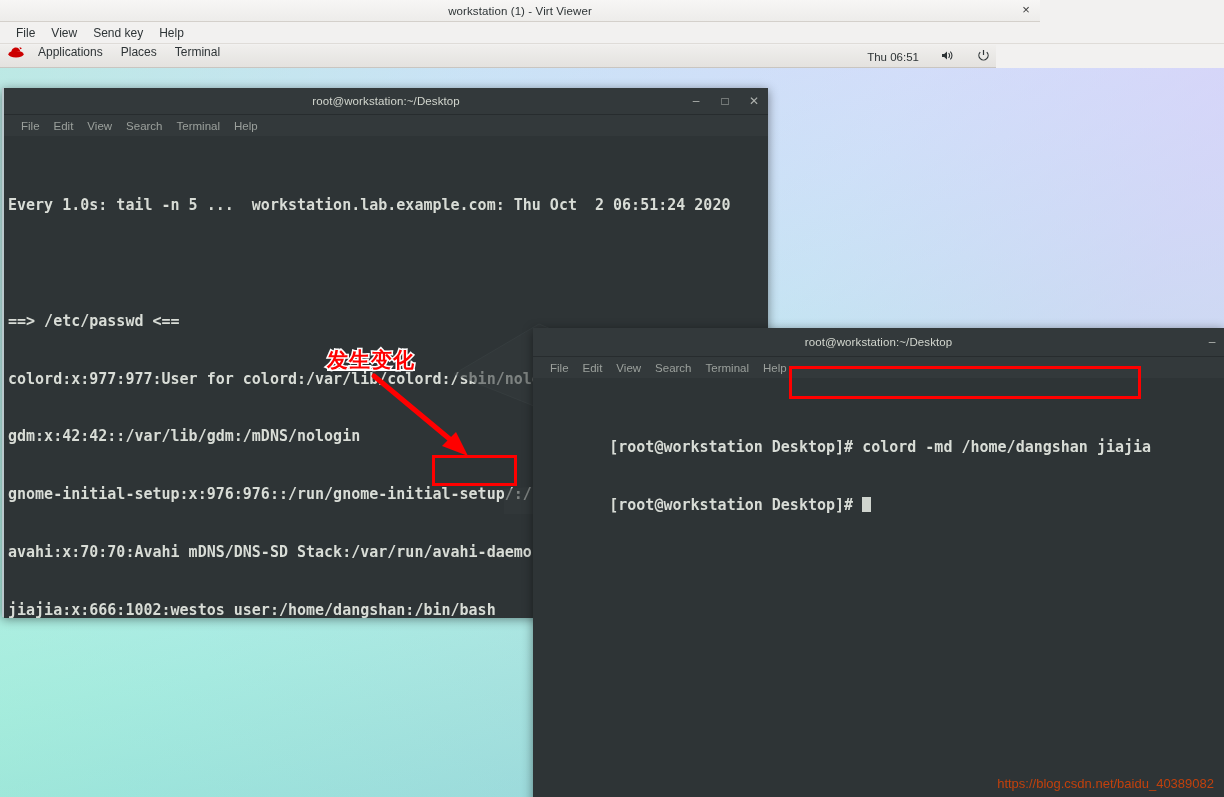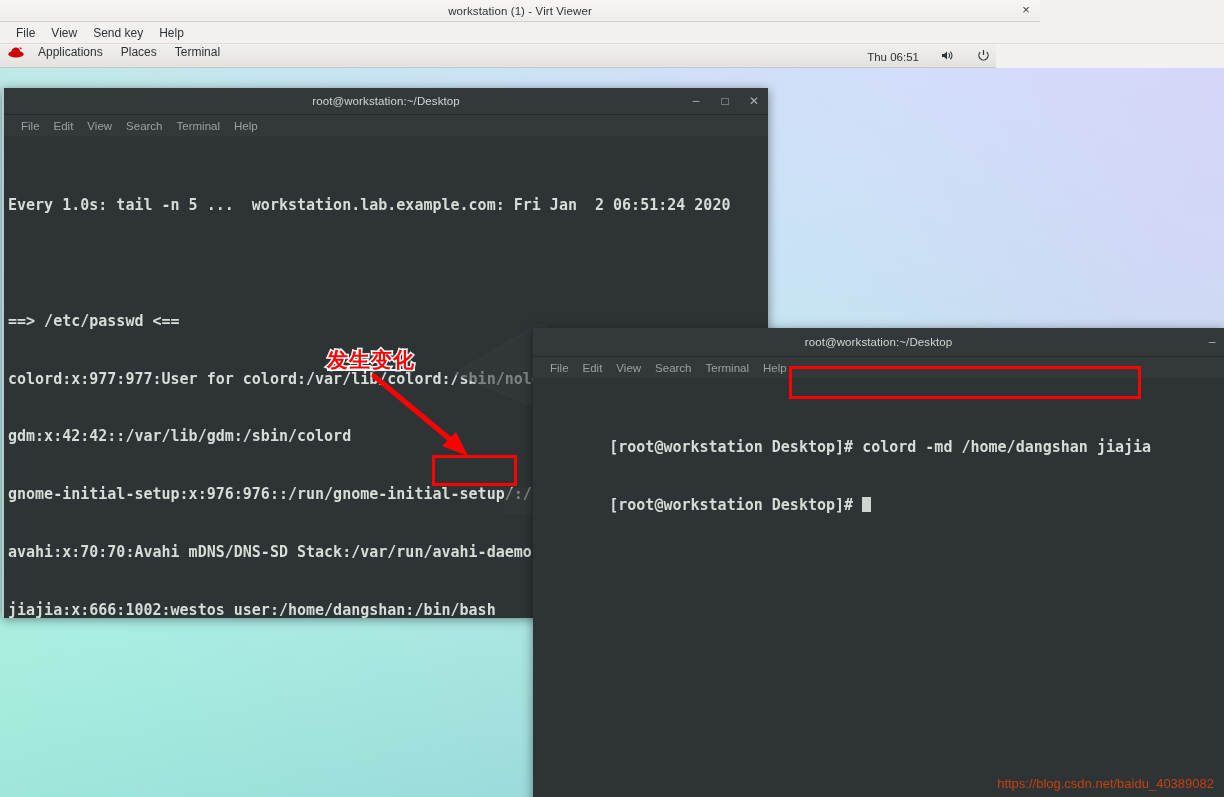--- a/index.html
+++ b/index.html
@@ -347,25 +347,25 @@
       <span class="tmenu-item">Search</span>
       <span class="tmenu-item">Terminal</span>
       <span class="tmenu-item">Help</span>
     </div>
     <div class="term-body">
       <svg id="term1-ghost" viewBox="0 0 200 200">
         <path d="M10 60 L95 10 L185 48 L100 96 Z" fill="#343a3c" stroke="#3d4446" stroke-width="1"></path>
         <path d="M100 96 L185 48 L185 75 L100 120 Z" fill="#2b3133" stroke="#3d4446" stroke-width="1"></path>
         <path d="M60 175 L60 200 L95 200 L95 172 Z" fill="#343a3c"></path>
       </svg>
-      <div class="term-line">Every 1.0s: tail -n 5 ...  workstation.lab.example.com: Fri Jan  2 06:51:24 2020</div>
+      <div class="term-line">Every 1.0s: tail -n 5 ...  workstation.lab.example.com: Thu Oct  2 06:51:24 2020</div>
       <div class="term-line"></div>
       <div class="term-line">==&gt; /etc/passwd &lt;==</div>
       <div class="term-line">colord:x:977:977:User for colord:/var/lib/colord:/sbin/nologin</div>
-      <div class="term-line">gdm:x:42:42::/var/lib/gdm:/sbin/colord</div>
+      <div class="term-line">gdm:x:42:42::/var/lib/gdm:/mDNS/nologin</div>
       <div class="term-line">gnome-initial-setup:x:976:976::/run/gnome-initial-setup/:/sbin/nologin</div>
       <div class="term-line">avahi:x:70:70:Avahi mDNS/DNS-SD Stack:/var/run/avahi-daemon:/sbin/nologin</div>
       <div class="term-line">jiajia:x:666:1002:westos user:/home/dangshan:/bin/bash</div>
       
       
       
       
       
       
       

